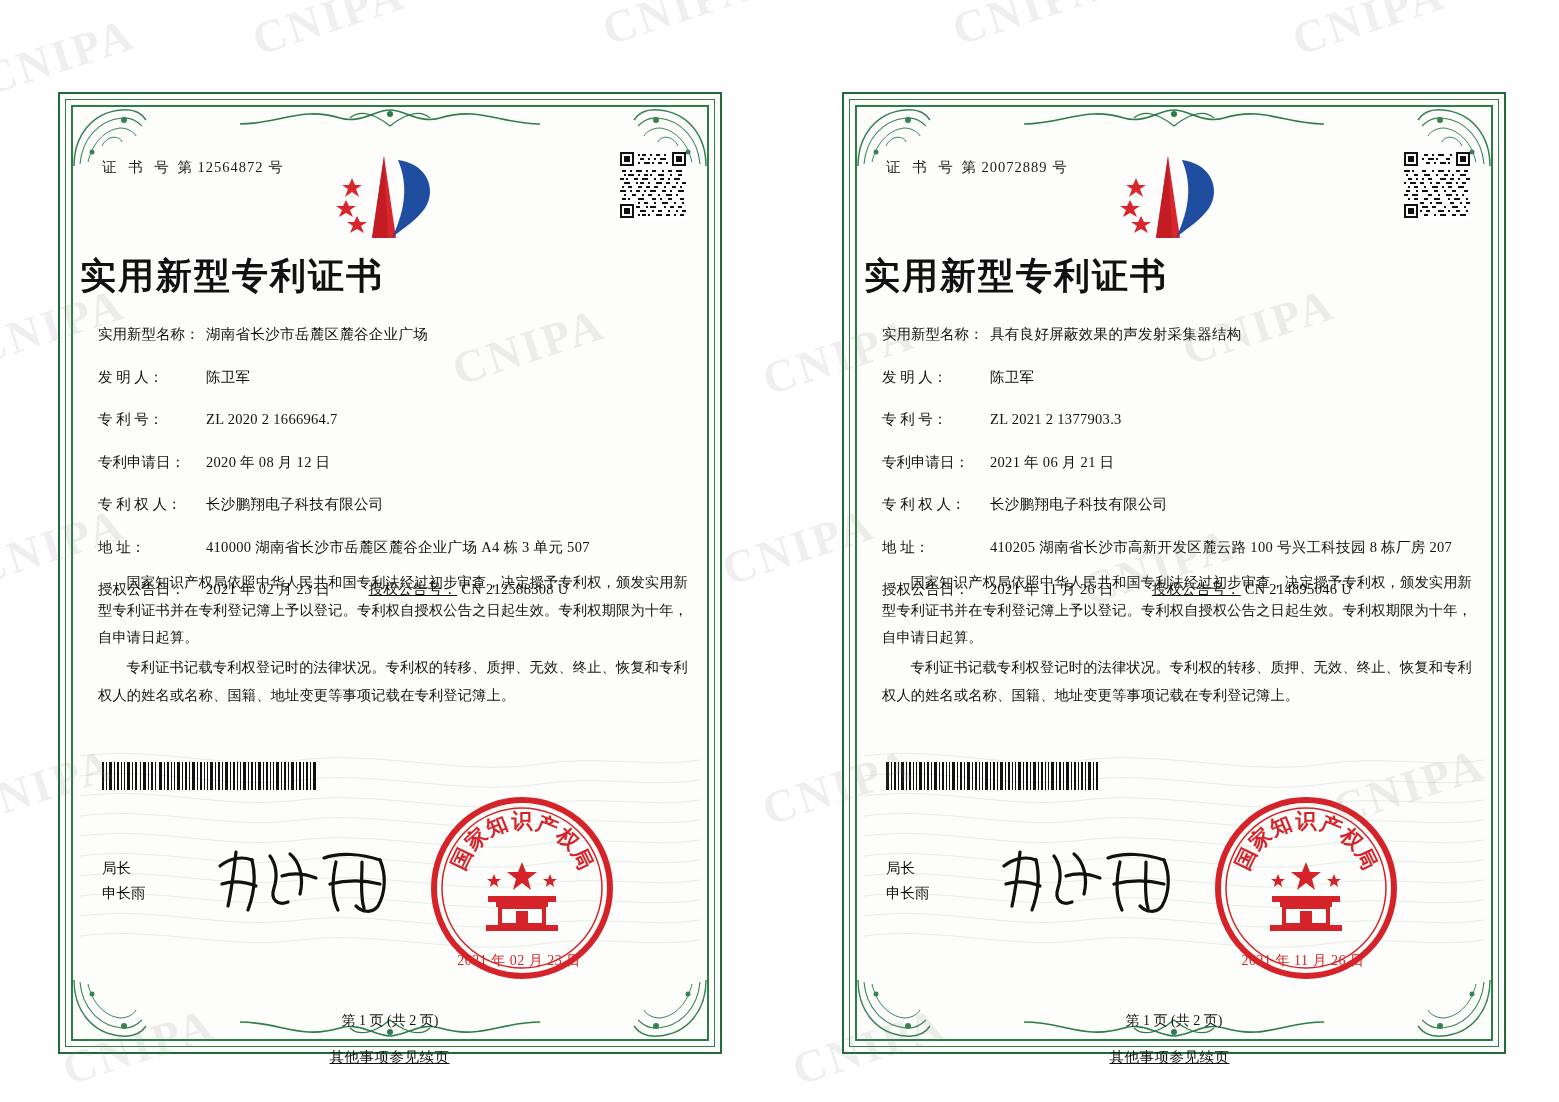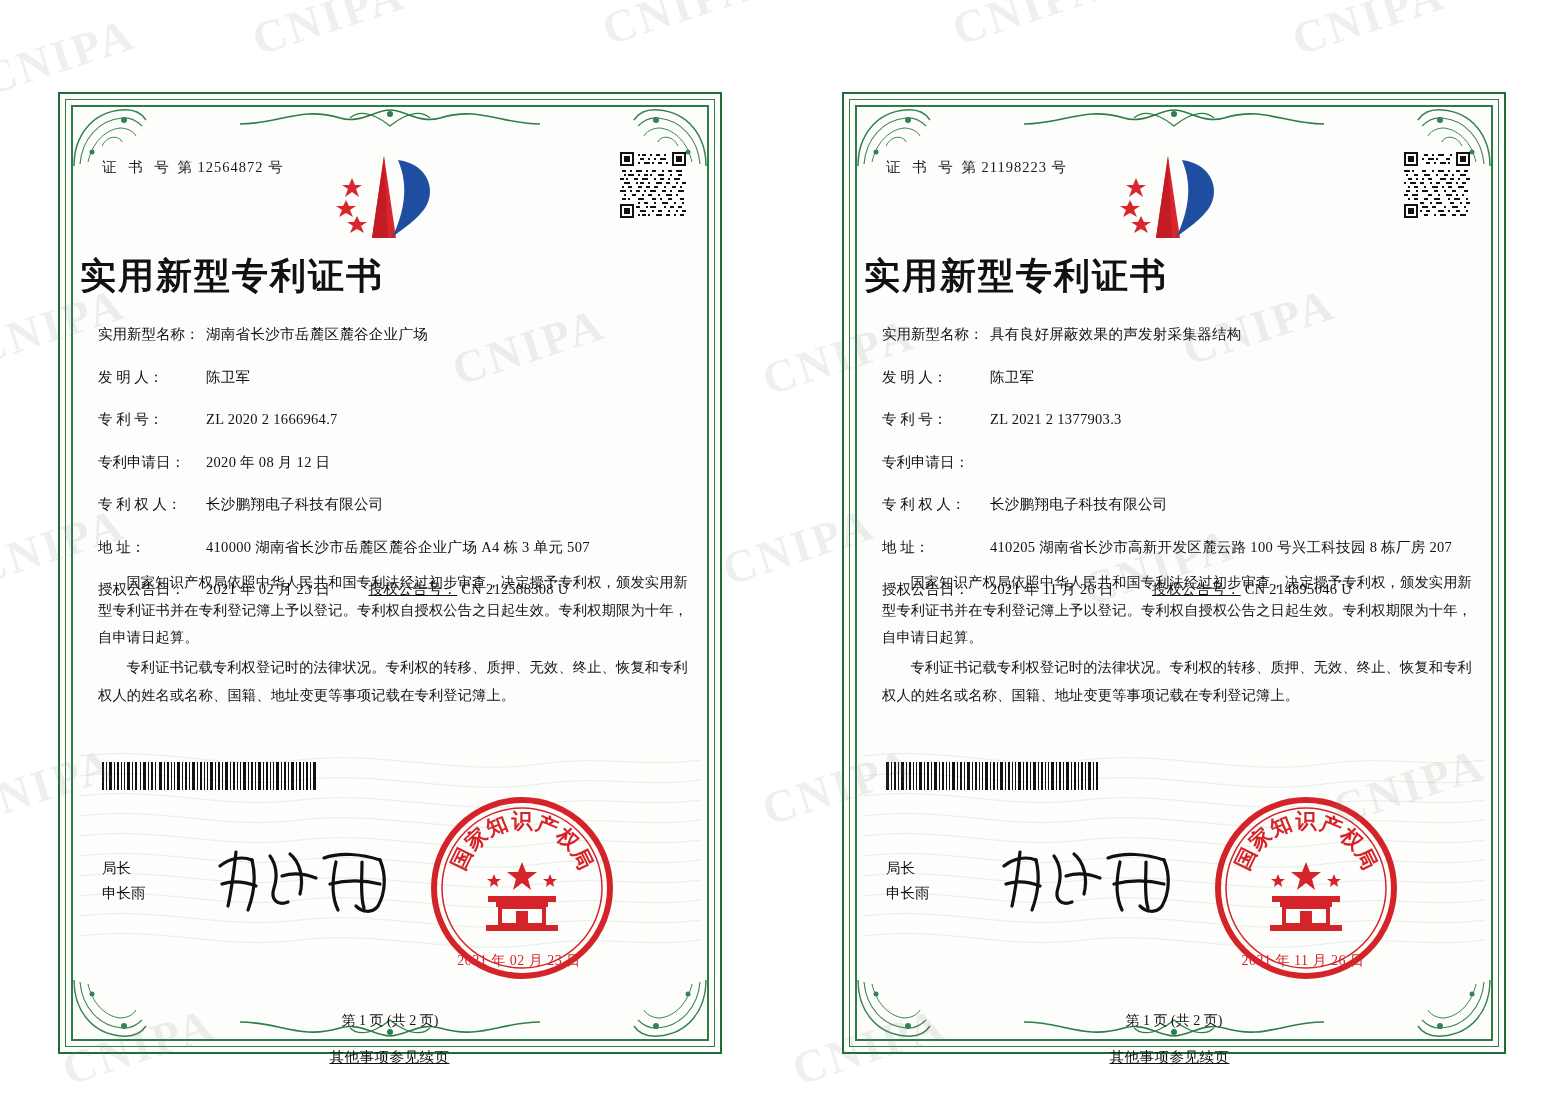--- a/index.html
+++ b/index.html
@@ -707,21 +707,21 @@
       <path d="M2 60 C 2 30, 20 6, 50 4 C 62 3, 70 8, 74 14" fill="none" stroke="currentColor" stroke-width="1.5"></path>
       <path d="M8 58 C 10 34, 26 14, 50 12 C 60 11, 66 16, 70 20" fill="none" stroke="currentColor" stroke-width="1.1"></path>
       <path d="M16 56 C 20 38, 32 24, 48 22 C 56 22, 62 26, 64 30" fill="none" stroke="currentColor" stroke-width="1"></path>
       <circle cx="52" cy="14" r="3" fill="currentColor"></circle>
       <circle cx="20" cy="46" r="2.5" fill="currentColor"></circle>
     </svg>
 
     <div class="inner">
       <div class="cert-no">
         <span class="lbl">证 书 号</span>
-        <span>第 21198223 号</span>
+        <span>第 20072889 号</span>
       </div>
 
       <svg class="logo" viewBox="0 0 128 92">
         <polygon points="58,6 70,88 46,88" fill="#d9262c"></polygon>
         <polygon points="58,6 62,88 46,88" fill="#c41c24"></polygon>
         <path d="M72 10 C 104 14, 112 44, 96 62 C 86 74, 74 80, 66 88 C 80 58, 82 34, 72 10 Z" fill="#1f4ea1"></path>
         <g fill="#d9262c">
           <polygon points="26,28 29,35 36,35 30,39 33,47 26,42 19,47 22,39 16,35 23,35"></polygon>
           <polygon points="20,50 23,56 30,56 24,60 27,67 20,63 13,67 16,60 10,56 17,56"></polygon>
           <polygon points="31,66 34,72 41,72 35,76 38,83 31,79 24,83 27,76 21,72 28,72"></polygon>
@@ -852,20 +852,21 @@
         <div class="field">
           <div class="k">发  明  人：</div>
           <div class="v">陈卫军</div>
         </div>
         <div class="field">
           <div class="k">专  利  号：</div>
           <div class="v">ZL 2021 2 1377903.3</div>
         </div>
         <div class="field">
           <div class="k">专利申请日：</div>
+          <div class="v">2021 年 06 月 21 日</div>
         </div>
         <div class="field">
           <div class="k">专 利 权 人：</div>
           <div class="v">长沙鹏翔电子科技有限公司</div>
         </div>
         <div class="field">
           <div class="k">地        址：</div>
           <div class="v">410205  湖南省长沙市高新开发区麓云路 100 号兴工科技园 8 栋厂房 207</div>
         </div>
         <div class="field">

